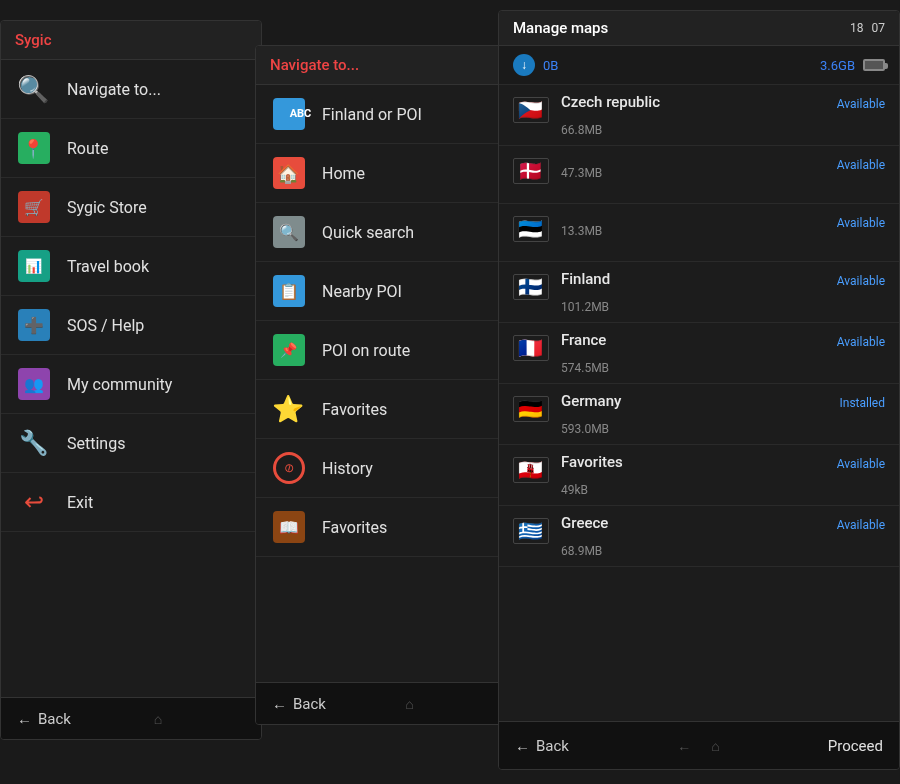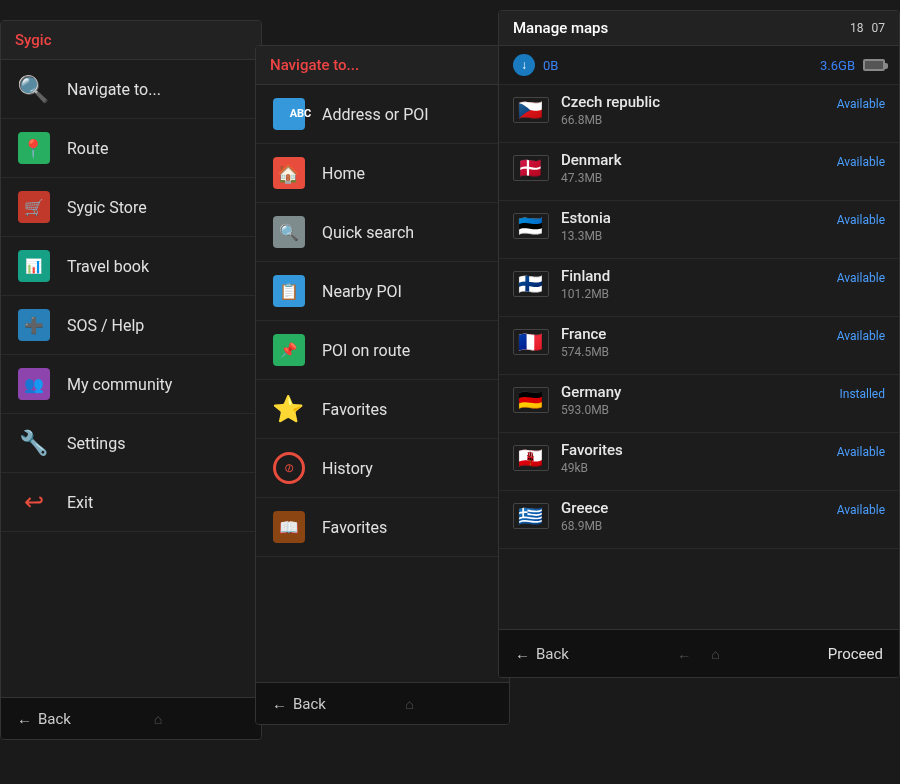--- a/index.html
+++ b/index.html
@@ -37,21 +37,21 @@
       width: 255px;
       height: 680px;
       z-index: 2;
     }
 
     
     .panel-3 {
       left: 498px;
       top: 10px;
       width: 402px;
-      height: 668px;
+      height: 760px;
       z-index: 3;
     }
 
     
     .panel-header {
       background: #222;
       padding: 10px 14px;
       color: #ef4444;
       font-size: 15px;
       font-weight: 500;
@@ -169,21 +169,21 @@
 
     .map-name {
       color: #e8e8e8;
       font-size: 15px;
       font-weight: 500;
     }
 
     .map-size {
       color: #888;
       font-size: 12px;
-      margin-top: 2px;
+      margin-top: 12px;
     }
 
     .map-status {
       color: #4a9eff;
       font-size: 12px;
       margin-top: 4px;
       text-align: right;
       min-width: 70px;
     }
 
@@ -346,21 +346,21 @@
   <div class="panel-header">
     <span>Navigate to...</span>
   </div>
 
   <div class="scrollable-content">
 
     <div class="menu-item">
       <div class="menu-icon">
         <div style="width:32px;height:32px;background:#3498db;border-radius:4px;display:flex;align-items:center;justify-content:center;color:white;font-size:11px;font-weight:bold;text-align:center;line-height:1.1;padding-left:23px;">ABC</div>
       </div>
-      <span class="menu-label">Address or POI</span>
+      <span class="menu-label">Finland or POI</span>
     </div>
 
     <div class="menu-item">
       <div class="menu-icon">
         <div style="width:32px;height:32px;background:#e74c3c;border-radius:4px;display:flex;align-items:center;justify-content:center;color:white;font-size:18px;">🏠</div>
       </div>
       <span class="menu-label">Home</span>
     </div>
 
     <div class="menu-item">
@@ -443,30 +443,28 @@
       <div class="map-info">
         <div class="map-name">Czech republic</div>
         <div class="map-size">66.8MB</div>
       </div>
       <div class="map-status available">Available</div>
     </div>
 
     <div class="map-item">
       <div class="flag-icon">🇩🇰</div>
       <div class="map-info">
-        <div class="map-name">Denmark</div>
         <div class="map-size">47.3MB</div>
       </div>
       <div class="map-status available">Available</div>
     </div>
 
     <div class="map-item">
       <div class="flag-icon">🇪🇪</div>
       <div class="map-info">
-        <div class="map-name">Estonia</div>
         <div class="map-size">13.3MB</div>
       </div>
       <div class="map-status available">Available</div>
     </div>
 
     <div class="map-item">
       <div class="flag-icon">🇫🇮</div>
       <div class="map-info">
         <div class="map-name">Finland</div>
         <div class="map-size">101.2MB</div>

